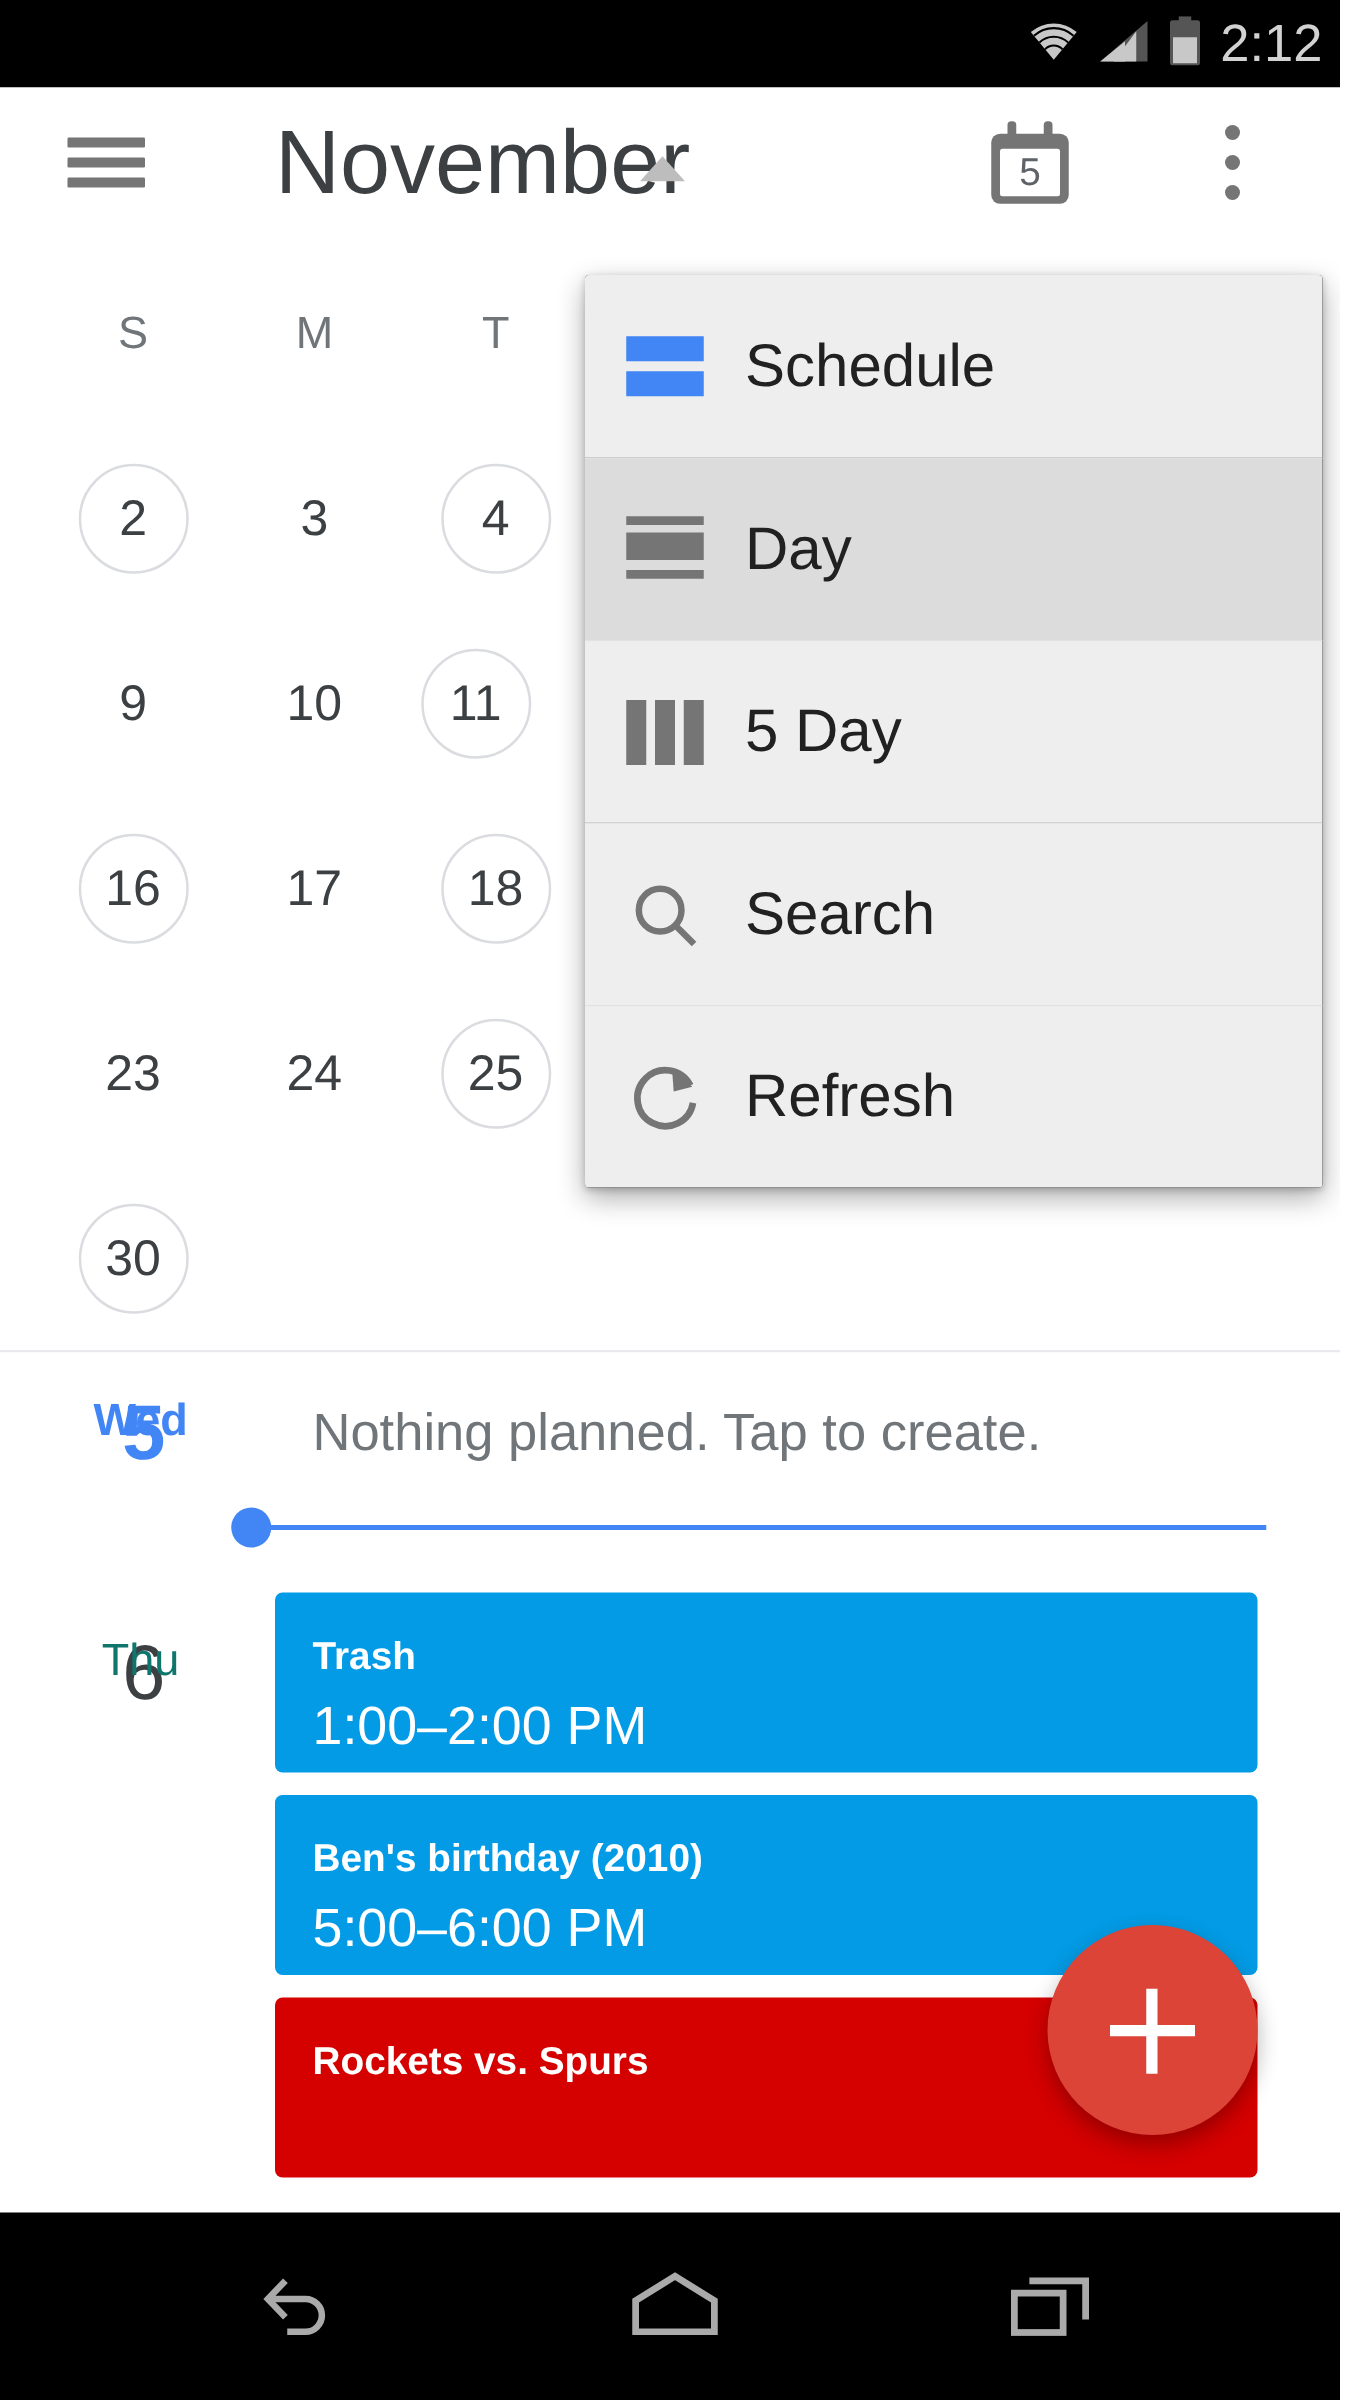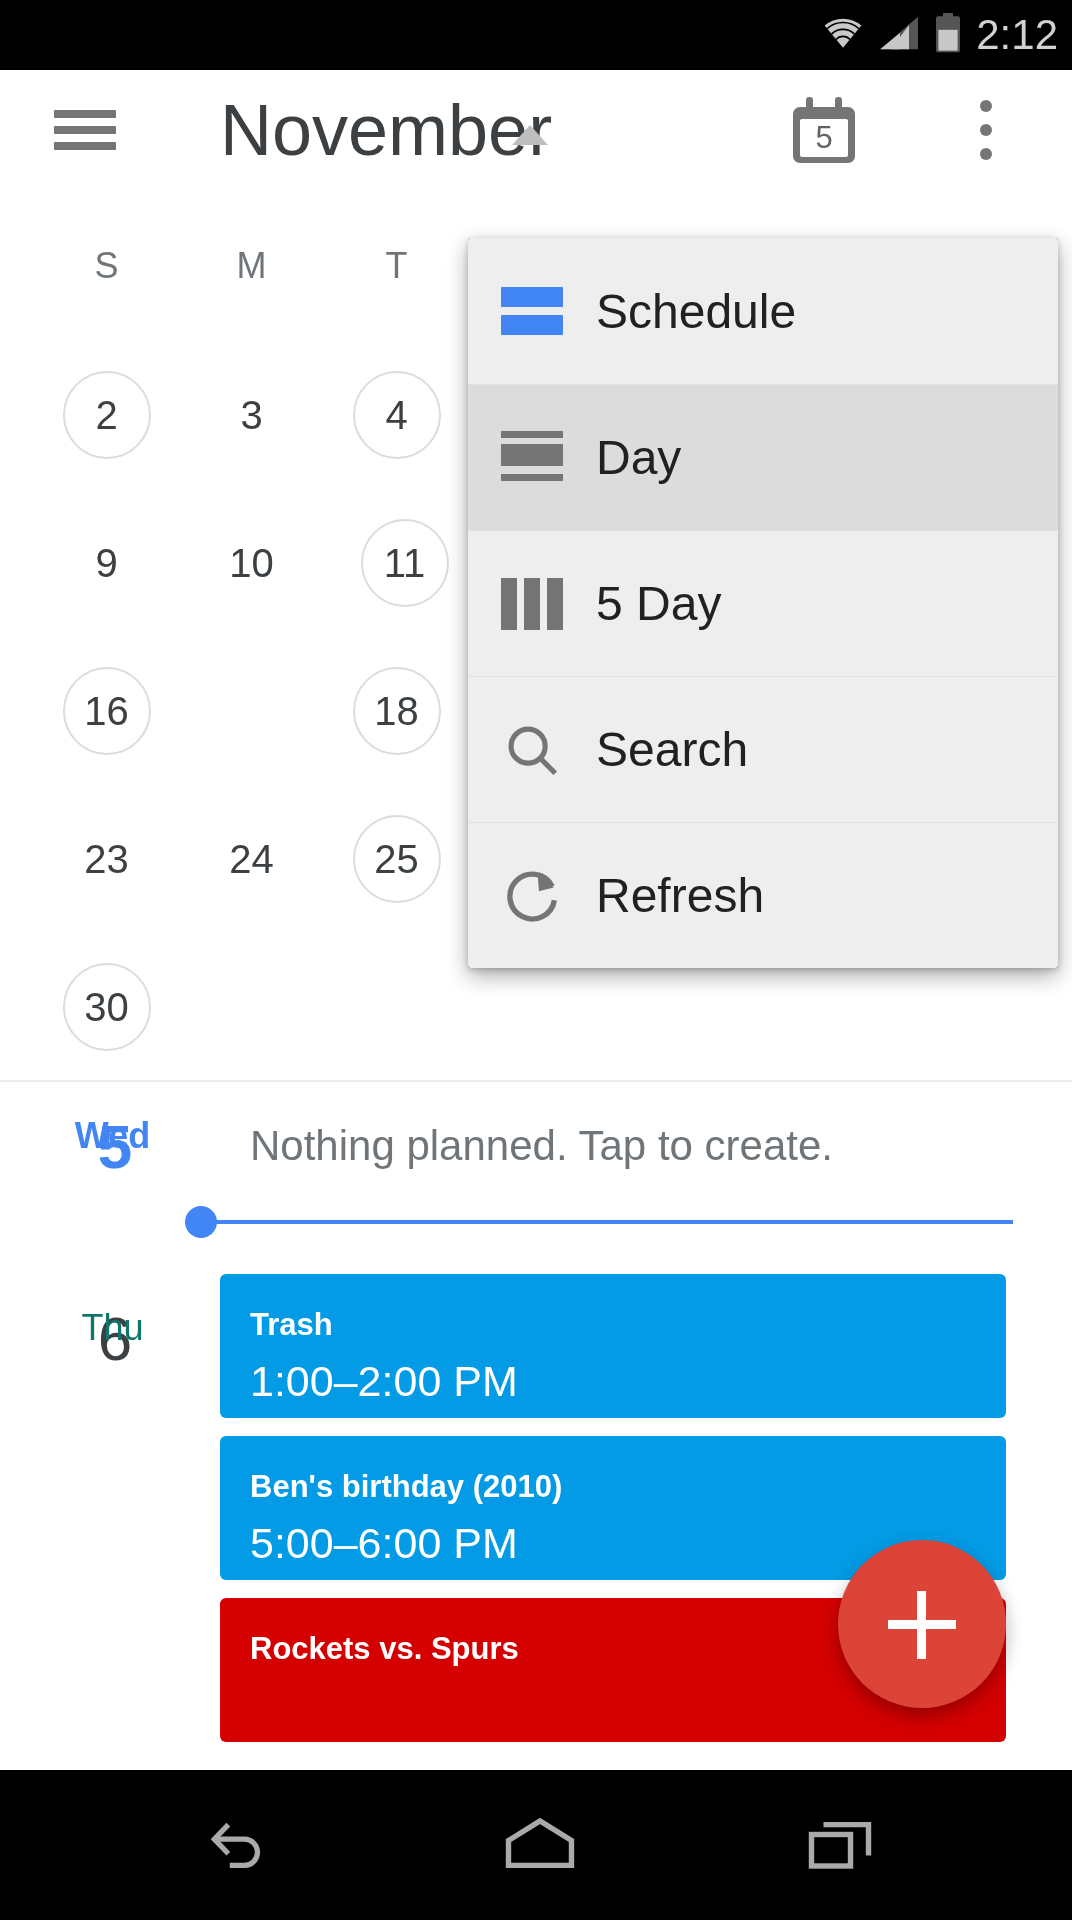--- a/index.html
+++ b/index.html
@@ -105,21 +105,21 @@
     font-size:40px; color:#3c4043;
   }
   .daynum.ring { border:2px solid #dadce0; }
   .month-divider {
     position:absolute; left:0; top:1080px; width:1080px; height:2px;
     background:#e8eaed;
   }
 
   
   .menu {
-    position:absolute; left:468px; top:238px; width:590px;
+    position:absolute; left:468px; top:220px; width:590px;
     background:#404040; border-radius:3px;
     box-shadow:0 8px 22px rgba(0,0,0,0.32), 0 2px 6px rgba(0,0,0,0.20);
     overflow:hidden; z-index:40;
   }
   .menu-item {
     position:relative; height:146px; display:flex; align-items:center;
     background:#eeeeee; cursor:pointer;
   }
   .menu-item.selected { background:#dcdcdc; }
   .menu-item + .menu-item { border-top:1px solid #e2e2e2; }
@@ -271,27 +271,30 @@
             <div class="daynum ring">4</div>
           </div>
         </div>
         <div class="week" style="top: 313px;">
           <div class="daycell" style="left: 34px;">
             <div class="daynum">9</div>
           </div>
           <div class="daycell" style="left: 179px;">
             <div class="daynum">10</div>
           </div>
-          <div class="daycell" style="left: 332px;">
+          <div class="daycell" style="left: 308px;">
             <div class="daynum ring">11</div>
           </div>
         </div>
         <div class="week" style="top: 461px;">
           <div class="daycell" style="left: 34px;">
             <div class="daynum ring">16</div>
+          </div>
+          <div class="daycell" style="left: 179px;">
+            <div class="daynum">17</div>
           </div>
           <div class="daycell" style="left: 324px;">
             <div class="daynum ring">18</div>
           </div>
         </div>
         <div class="week" style="top: 609px;">
           <div class="daycell" style="left: 34px;">
             <div class="daynum">23</div>
           </div>
           <div class="daycell" style="left: 179px;">

